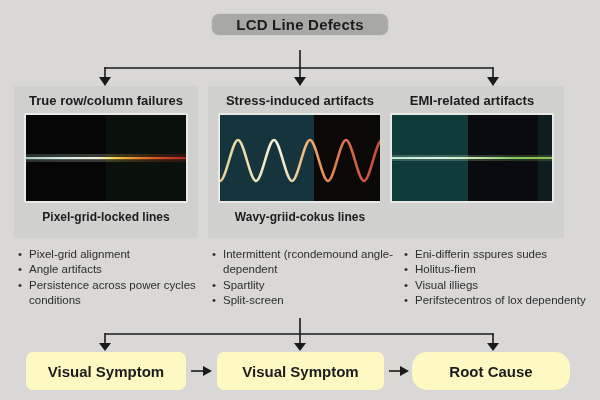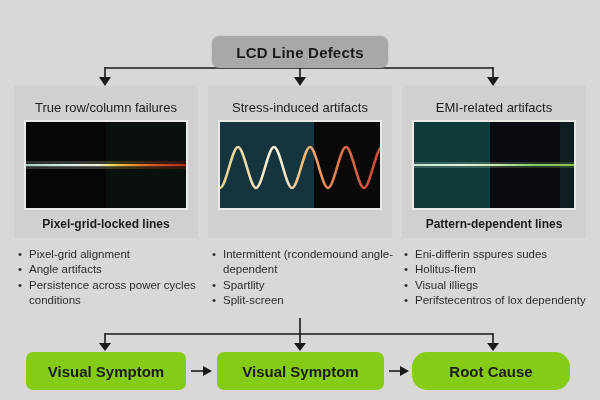--- a/index.html
+++ b/index.html
@@ -7,36 +7,35 @@
     width:600px;height:400px;overflow:hidden;position:relative;
     background:#d9d8d6;
     font-family:"Liberation Sans", sans-serif;
     color:#1c1c1c;
   }
   .layer{position:absolute;left:0;top:0;width:600px;height:400px;}
   #connectors{z-index:0;}
   .node, .card, .bullets, .bottom-node{z-index:1;}
 
   .node{
-    position:absolute;left:212px;top:14px;width:176px;height:32px;
+    position:absolute;left:212px;top:14px;width:176px;height:21px;
     background:#a8a8a6;border-radius:7px;
     display:flex;align-items:center;justify-content:center;
     font-weight:bold;font-size:15px;letter-spacing:.2px;
     box-shadow:0 0 0 1px rgba(0,0,0,0.04);
-    margin-top:22px;
   }
 
   .card{
     position:absolute;top:86px;width:184px;height:152px;
     background:#d0d0ce;
     display:flex;flex-direction:column;align-items:center;
   }
-  .card.c1{left:14px;} .card.c2{left:208px;} .card.c3{left:402px;}
+  .card.c1{left:14px;} .card.c2{left:208px;} .card.c3{left:380px;}
   .card-header{
-    margin-top:14px;font-weight:normal;font-size:13px;white-space:nowrap;text-align:center;
+    margin-top:7px;font-weight:bold;font-size:13px;white-space:nowrap;text-align:center;
   }
   .screen{
     margin-top:5px;width:160px;height:86px;
     border:2px solid #e9e9e7;background:#050505;line-height:0;
   }
   .screen svg{width:160px;height:86px;display:block;}
   .card-sublabel{
     margin-top:7px;font-weight:bold;font-size:12px;white-space:nowrap;
   }
 
@@ -45,21 +44,21 @@
     font-size:11.5px;line-height:1.34;color:#2d2d2d;
   }
   .bullets.b1{left:18px;width:188px;}
   .bullets.b2{left:212px;width:190px;}
   .bullets.b3{left:404px;width:192px;}
   .bullets li{display:flex;}
   .bullets .mark{width:11px;flex:0 0 11px;}
 
   .bottom-node{
     position:absolute;top:352px;height:38px;
-    background:#84cc16;border-radius:7px;
+    background:#fef9c3;border-radius:7px;
     display:flex;align-items:center;justify-content:center;
     font-weight:bold;font-size:15px;
   }
   .bottom-node.n1{left:26px;width:160px;}
   .bottom-node.n2{left:217px;width:167px;}
   .bottom-node.n3{left:412px;width:158px;border-radius:15px;}
 
   .cline{stroke:#1a1a1a;stroke-width:1.6;fill:none;}
   .ahead{fill:#1a1a1a;stroke:none;}
 </style>
@@ -134,20 +133,21 @@
           <stop offset="0.64" stop-color="#e89058"></stop>
             <stop offset="0.8" stop-color="#d86848"></stop>
           <stop offset="1" stop-color="#c84838"></stop>
         </linearGradient>
       </defs>
       <rect x="0" y="0" width="94" height="86" fill="#15343e"></rect>
       <rect x="94" y="0" width="66" height="86" fill="#0b0808"></rect>
       <path class="wave" fill="none" stroke="url(#g2)" stroke-width="2.6" stroke-linecap="round" d="M0,66 c6,0 12,-41 18,-41 c6,0 12,41 18,41 c6,0 12,-41 18,-41 c6,0 12,41 18,41 c6,0 12,-41 18,-41 c6,0 12,41 18,41 c6,0 12,-41 18,-41 c6,0 12,41 18,41 c6,0 12,-41 18,-41"></path>
     </svg>
   </div>
+  <div class="card-sublabel">Wavy-griid-cokus lines</div>
 </div>
 
 <div class="card c3">
   <div class="card-header">EMI-related artifacts</div>
   <div class="screen">
     <svg viewBox="0 0 160 86">
       <defs>
         <linearGradient id="g3" x1="0" y1="0" x2="1" y2="0">
           <stop offset="0" stop-color="#c0e8d0"></stop>
             <stop offset="0.3" stop-color="#e0f4e4"></stop>
@@ -156,21 +156,20 @@
           <stop offset="1" stop-color="#90c050"></stop>
         </linearGradient>
       </defs>
       <rect x="0" y="0" width="76" height="86" fill="#0f3b3a"></rect>
       <rect x="76" y="0" width="84" height="86" fill="#090b10"></rect>
       <rect x="146" y="0" width="14" height="86" fill="#0d1d20"></rect>
       <rect x="0" y="40" width="160" height="6" fill="url(#g3)" opacity="0.22"></rect>
       <rect x="0" y="42" width="160" height="2" fill="url(#g3)"></rect>
     </svg>
   </div>
-  <div class="card-sublabel">Pattern-dependent lines</div>
 </div>
 
 <ul class="bullets b1">
   <li>
       <span class="mark">•</span>
       <span>Pixel-grid alignment</span>
     </li>
   <li>
       <span class="mark">•</span>
       <span>Angle artifacts</span>

